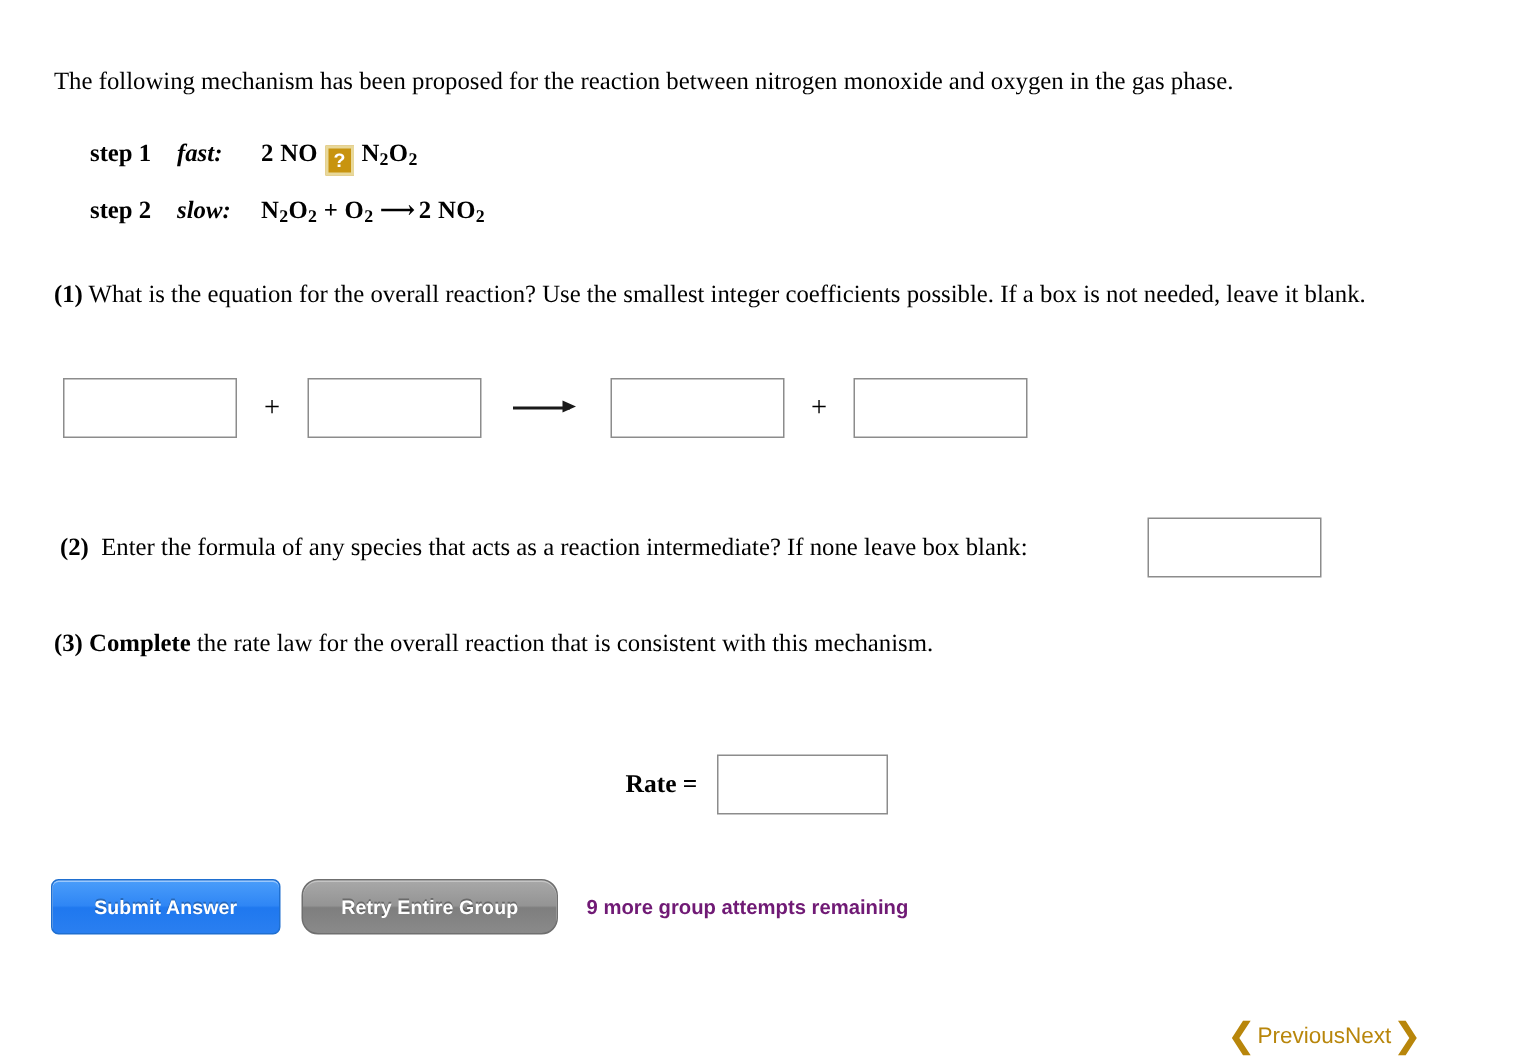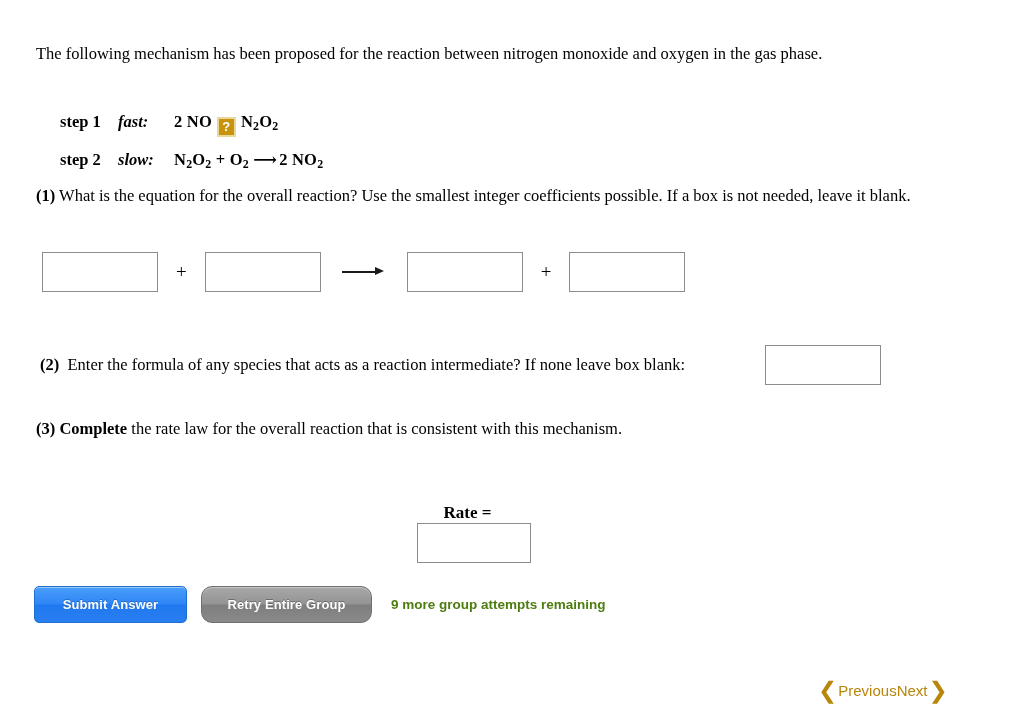--- a/index.html
+++ b/index.html
@@ -32,21 +32,20 @@
     white-space: nowrap;
   }
 
   
   .step-row {
     position: absolute;
     display: flex;
     align-items: baseline;
     font-size: 16.5px;
     white-space: nowrap;
-    margin-top: 20px;
   }
   .step-row.step1 { left: 60px; top: 92px; }
   .step-row.step2 { left: 60px; top: 130px; }
 
   .step-label {
     font-weight: bold;
     width: 58px;
     display: inline-block;
   }
   .step-speed {
@@ -152,21 +151,20 @@
     width: 116px;
     height: 40px;
   }
 
   .raterow {
     position: absolute;
     left: 417px;
     top: 503px;
     display: flex;
     align-items: center;
-    flex-direction: column;
   }
   .rate-label {
     font-weight: bold;
     font-size: 17px;
     margin-right: 13px;
   }
   .box-rate { width: 114px; height: 40px; }
 
   
   .btnrow {
@@ -203,21 +201,21 @@
     text-shadow: 0 -1px 0 rgba(0,0,0,0.3);
     box-shadow: inset 0 1px 0 rgba(255,255,255,0.35);
     margin-left: 14px;
     min-width: 171px;
     border-radius: 11px;
   }
   .attempts {
     font-family: "Liberation Sans", "DejaVu Sans", sans-serif;
     font-weight: bold;
     font-size: 13.5px;
-    color: #4d7c0f;
+    color: #701a75;
     margin-left: 19px;
     white-space: nowrap;
   }
 
   
   .nav {
     position: absolute;
     left: 818px;
     top: 679px;
     display: flex;

